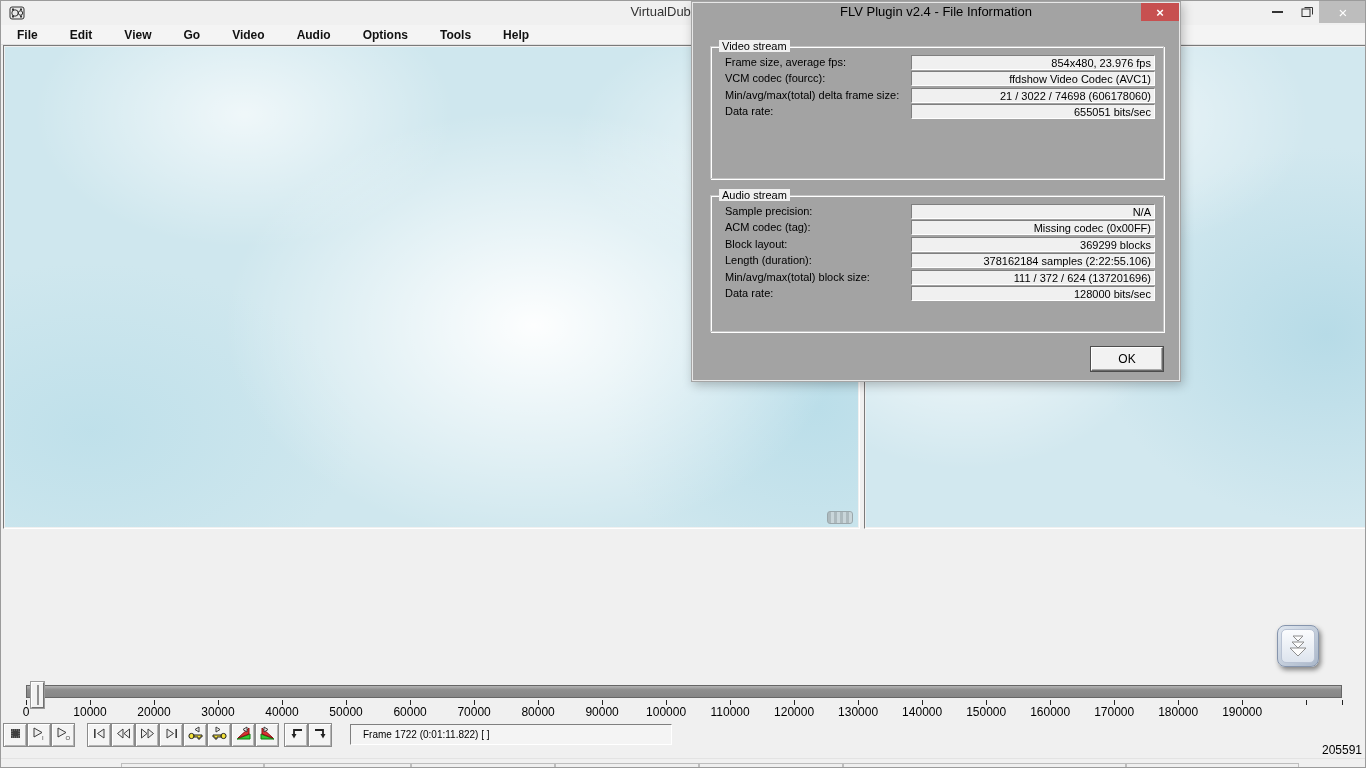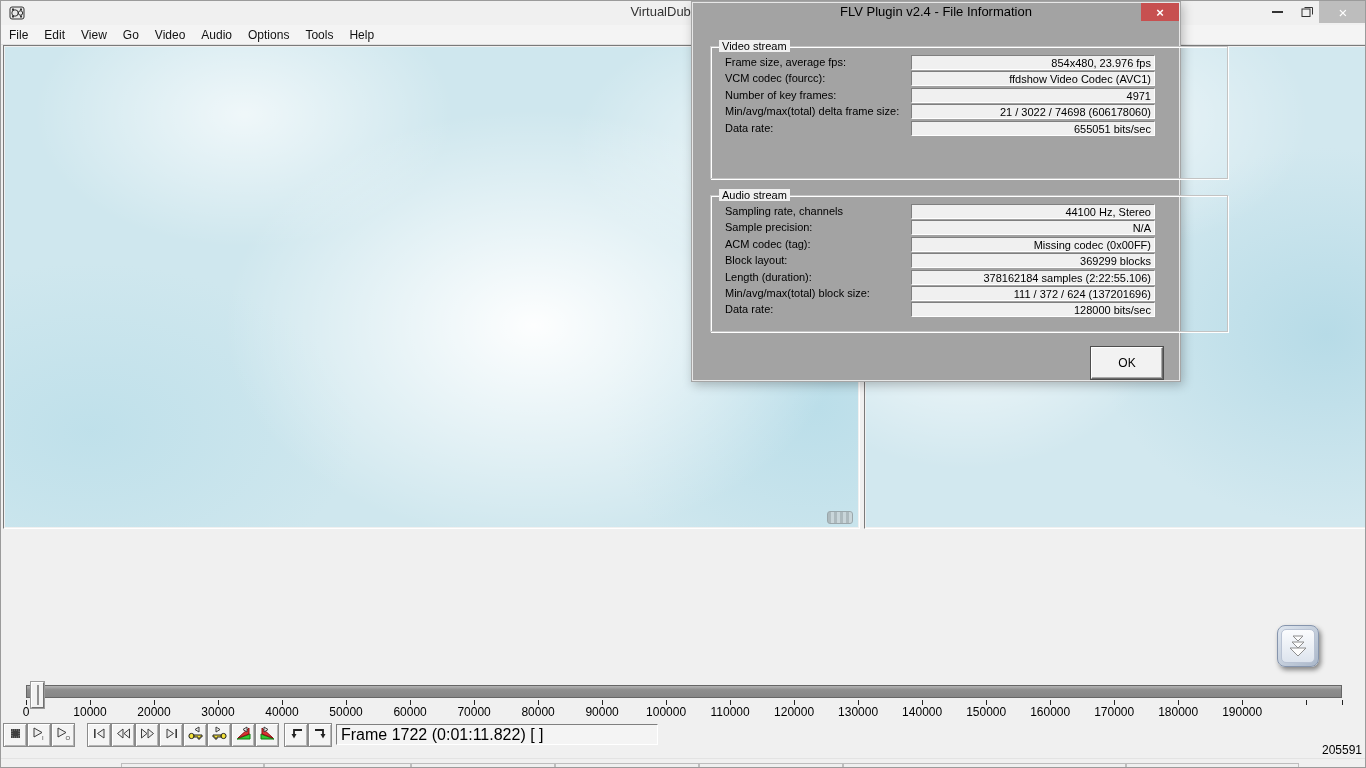--- a/index.html
+++ b/index.html
@@ -7,21 +7,21 @@
   #screen{position:relative;width:1366px;height:768px;background:#f0f0f0;overflow:hidden;box-sizing:border-box;border:1px solid #9b9b9b;}
   
   #titlebar{position:absolute;left:0;top:0;width:1366px;height:24px;background:#f0f0f0;}
   #app-icon{position:absolute;left:7px;top:3px;width:18px;height:18px;}
   #win-title{position:absolute;left:0;top:3px;width:1366px;text-align:center;font-size:13px;color:#333;}
   .capbtn{position:absolute;top:0;height:22px;display:flex;align-items:center;justify-content:center;}
   #btn-min{left:1262px;width:28px;}
   #btn-restore{left:1292px;width:28px;}
   #btn-close-main{left:1318px;width:48px;background:#bdbdbd;color:#fff;font-size:15px;}
   #menubar{position:absolute;left:0;top:24px;width:1366px;height:19px;background:#f4f4f4;border-bottom:1px solid #e0e0e0;display:flex;align-items:center;font-size:12px;color:#111;}
-  .menu-item{padding:0 8px;line-height:18px;cursor:default;}
+  .menu-item{padding:0 16px;line-height:18px;cursor:default;font-weight:bold;}
   
   .pane{position:absolute;top:44px;height:484px;border:1px solid;border-color:#7a7a7a #ffffff #ffffff #7a7a7a;box-sizing:border-box;}
   #pane-left{left:2px;width:857px;}
   #pane-right{left:863px;width:504px;}
   .vid{position:absolute;inset:1px;background:
       radial-gradient(ellipse 430px 300px at 62% 58%, rgba(255,255,255,.96), rgba(255,255,255,0) 72%),
       radial-gradient(ellipse 300px 190px at 28% 14%, rgba(255,255,255,.68), rgba(255,255,255,0) 70%),
       radial-gradient(ellipse 260px 170px at 88% 20%, rgba(255,255,255,.55), rgba(255,255,255,0) 70%),
       radial-gradient(ellipse 380px 240px at 10% 80%, rgba(186,222,233,.75), rgba(186,222,233,0) 70%),
       radial-gradient(ellipse 300px 260px at 95% 75%, rgba(178,218,231,.7), rgba(178,218,231,0) 70%),
@@ -30,44 +30,44 @@
       radial-gradient(ellipse 280px 220px at 20% 55%, rgba(255,255,255,.8), rgba(255,255,255,0) 72%),
       radial-gradient(ellipse 240px 180px at 55% 15%, rgba(255,255,255,.5), rgba(255,255,255,0) 70%),
       radial-gradient(ellipse 320px 260px at 92% 60%, rgba(176,216,229,.8), rgba(176,216,229,0) 72%),
       #d2e8ef;}
   #watermark{position:absolute;right:5px;bottom:3px;width:24px;height:11px;opacity:.55;filter:blur(.4px);
       border:1px solid #777;border-radius:3px;background:repeating-linear-gradient(90deg,#999 0 3px,#ccc 3px 6px);}
   
   #dialog{position:absolute;left:690px;top:0;width:490px;height:381px;background:#a3a3a3;border:1px solid #a5a5a5;box-sizing:border-box;box-shadow:2px 3px 10px rgba(0,0,0,.25), inset 0 0 0 1px #e7e7e7;font-size:11px;color:#000;}
   #dlg-title{position:absolute;left:0;top:0;width:100%;height:20px;text-align:center;font-size:13px;line-height:20px;color:#000;}
   #dlg-close{position:absolute;right:1px;top:1px;width:38px;height:18px;background:#c75050;color:#fff;display:flex;align-items:center;justify-content:center;font-size:13px;font-weight:bold;}
-  .groupbox{position:absolute;left:18px;width:518px;border:1px solid #c3c3c3;box-shadow:1px 1px 0 #ffffff, inset 1px 1px 0 #ffffff;box-sizing:border-box;}
+  .groupbox{position:absolute;left:18px;width:454px;border:1px solid #c3c3c3;box-shadow:1px 1px 0 #ffffff, inset 1px 1px 0 #ffffff;box-sizing:border-box;}
   .legend{position:absolute;left:8px;top:-7px;background:#f0f0f0;padding:0 3px;font-size:11px;}
   #grp-video{top:44px;height:133px;}
   #grp-audio{top:193px;height:137px;}
   .rows{position:absolute;left:0;top:8px;width:100%;}
   .irow{position:relative;height:16.4px;}
   .irow .lbl{position:absolute;left:14px;top:1px;}
   .irow .field{position:absolute;left:200px;top:0;width:239px;height:12px;border:1px solid;border-color:#7f7f7f #ffffff #ffffff #7f7f7f;background:#f0f0f0;text-align:right;padding:1px 3px 0 0;}
-  #ok-btn{position:absolute;left:399px;top:345px;width:72px;height:32px;background:#f2f2f2;border:1px solid;border-color:#ffffff #6a6a6a #6a6a6a #ffffff;box-shadow:0 0 0 1px #4d4d4d, inset -1px -1px 0 #a9a9a9;font-size:12px;display:flex;align-items:center;justify-content:center;}
+  #ok-btn{position:absolute;left:399px;top:345px;width:72px;height:24px;background:#f2f2f2;border:1px solid;border-color:#ffffff #6a6a6a #6a6a6a #ffffff;box-shadow:0 0 0 1px #4d4d4d, inset -1px -1px 0 #a9a9a9;font-size:12px;display:flex;align-items:center;justify-content:center;}
   
   #overlay-btn{position:absolute;left:1276px;top:624px;width:40px;height:40px;border-radius:8px;
       background:linear-gradient(135deg,#dfe6ef,#aab7c9);border:1px solid #8695ad;box-shadow:2px 3px 5px rgba(0,0,0,.45);
       display:flex;align-items:center;justify-content:center;}
   #overlay-btn .inner{width:32px;height:32px;border-radius:5px;background:linear-gradient(180deg,#fbfcfe,#dde4ee);border:1px solid #b9c3d4;display:flex;align-items:center;justify-content:center;}
   
   #track{position:absolute;left:25px;top:684px;width:1316px;height:13px;background:linear-gradient(180deg,#b5b5b5,#8d8d8d 35%,#868686);border:1px solid #666;box-sizing:border-box;}
   #thumb{position:absolute;top:681px;width:13px;height:26px;background:#f2f2f2;border:1px solid;border-color:#ffffff #707070 #707070 #ffffff;box-shadow:0 0 0 1px #9a9a9a;box-sizing:border-box;}
   #thumb::after{content:"";position:absolute;left:5px;top:2px;width:2px;height:20px;background:#909090;}
   #ticks{position:absolute;left:25px;top:699px;width:1316px;height:22px;}
   .tick{position:absolute;top:0;width:1px;height:5px;background:#222;}
   .ticklabel{position:absolute;top:5px;transform:translateX(-50%);font-size:12px;color:#000;white-space:nowrap;}
   
   .tbtn{position:absolute;top:722px;width:24px;height:24px;background:#f4f4f4;border:1px solid #8b8b8b;box-shadow:inset 1px 1px 0 #ffffff, inset -1px -1px 0 #b5b5b5;box-sizing:border-box;display:flex;align-items:center;justify-content:center;padding:0;}
-  #frame-status{position:absolute;left:335px;top:723px;width:322px;height:21px;border:1px solid;border-color:#7f7f7f #ffffff #ffffff #7f7f7f;background:#f4f4f4;font-size:16px;line-height:20px;padding-left:4px;box-sizing:border-box;white-space:nowrap;}
+  #frame-status{position:absolute;left:349px;top:723px;width:322px;height:21px;border:1px solid;border-color:#7f7f7f #ffffff #ffffff #7f7f7f;background:#f4f4f4;font-size:10px;line-height:20px;padding-left:12px;box-sizing:border-box;white-space:nowrap;}
   
   #statusbar{position:absolute;left:0;top:757px;width:1366px;height:11px;background:#f0f0f0;border-top:1px solid #e3e3e3;}
   .spane{position:absolute;top:4px;height:14px;border:1px solid #bdbdbd;background:#efefef;box-sizing:border-box;}
 </style>
 </head>
 <body>
 
 <div id="screen">
 
   <div id="titlebar">
@@ -277,42 +277,34 @@
       <div class="rows">
           <div class="irow">
             <span class="lbl">Frame size, average fps:</span>
             <div class="field">854x480, 23.976 fps</div>
           </div>
           <div class="irow">
             <span class="lbl">VCM codec (fourcc):</span>
             <div class="field">ffdshow Video Codec (AVC1)</div>
           </div>
           <div class="irow">
-            <span class="lbl">Number of key frames:</span>
-            <div class="field">4971</div>
-          </div>
-          <div class="irow">
             <span class="lbl">Min/avg/max(total) delta frame size:</span>
             <div class="field">21 / 3022 / 74698 (606178060)</div>
           </div>
           <div class="irow">
             <span class="lbl">Data rate:</span>
             <div class="field">655051 bits/sec</div>
           </div>
         </div>
     </div>
 
     <div id="grp-audio" class="groupbox">
       <span class="legend">Audio stream</span>
       <div class="rows">
           <div class="irow">
-            <span class="lbl">Sampling rate, channels</span>
-            <div class="field">44100 Hz, Stereo</div>
-          </div>
-          <div class="irow">
             <span class="lbl">Sample precision:</span>
             <div class="field">N/A</div>
           </div>
           <div class="irow">
             <span class="lbl">ACM codec (tag):</span>
             <div class="field">Missing codec (0x00FF)</div>
           </div>
           <div class="irow">
             <span class="lbl">Block layout:</span>
             <div class="field">369299 blocks</div>

